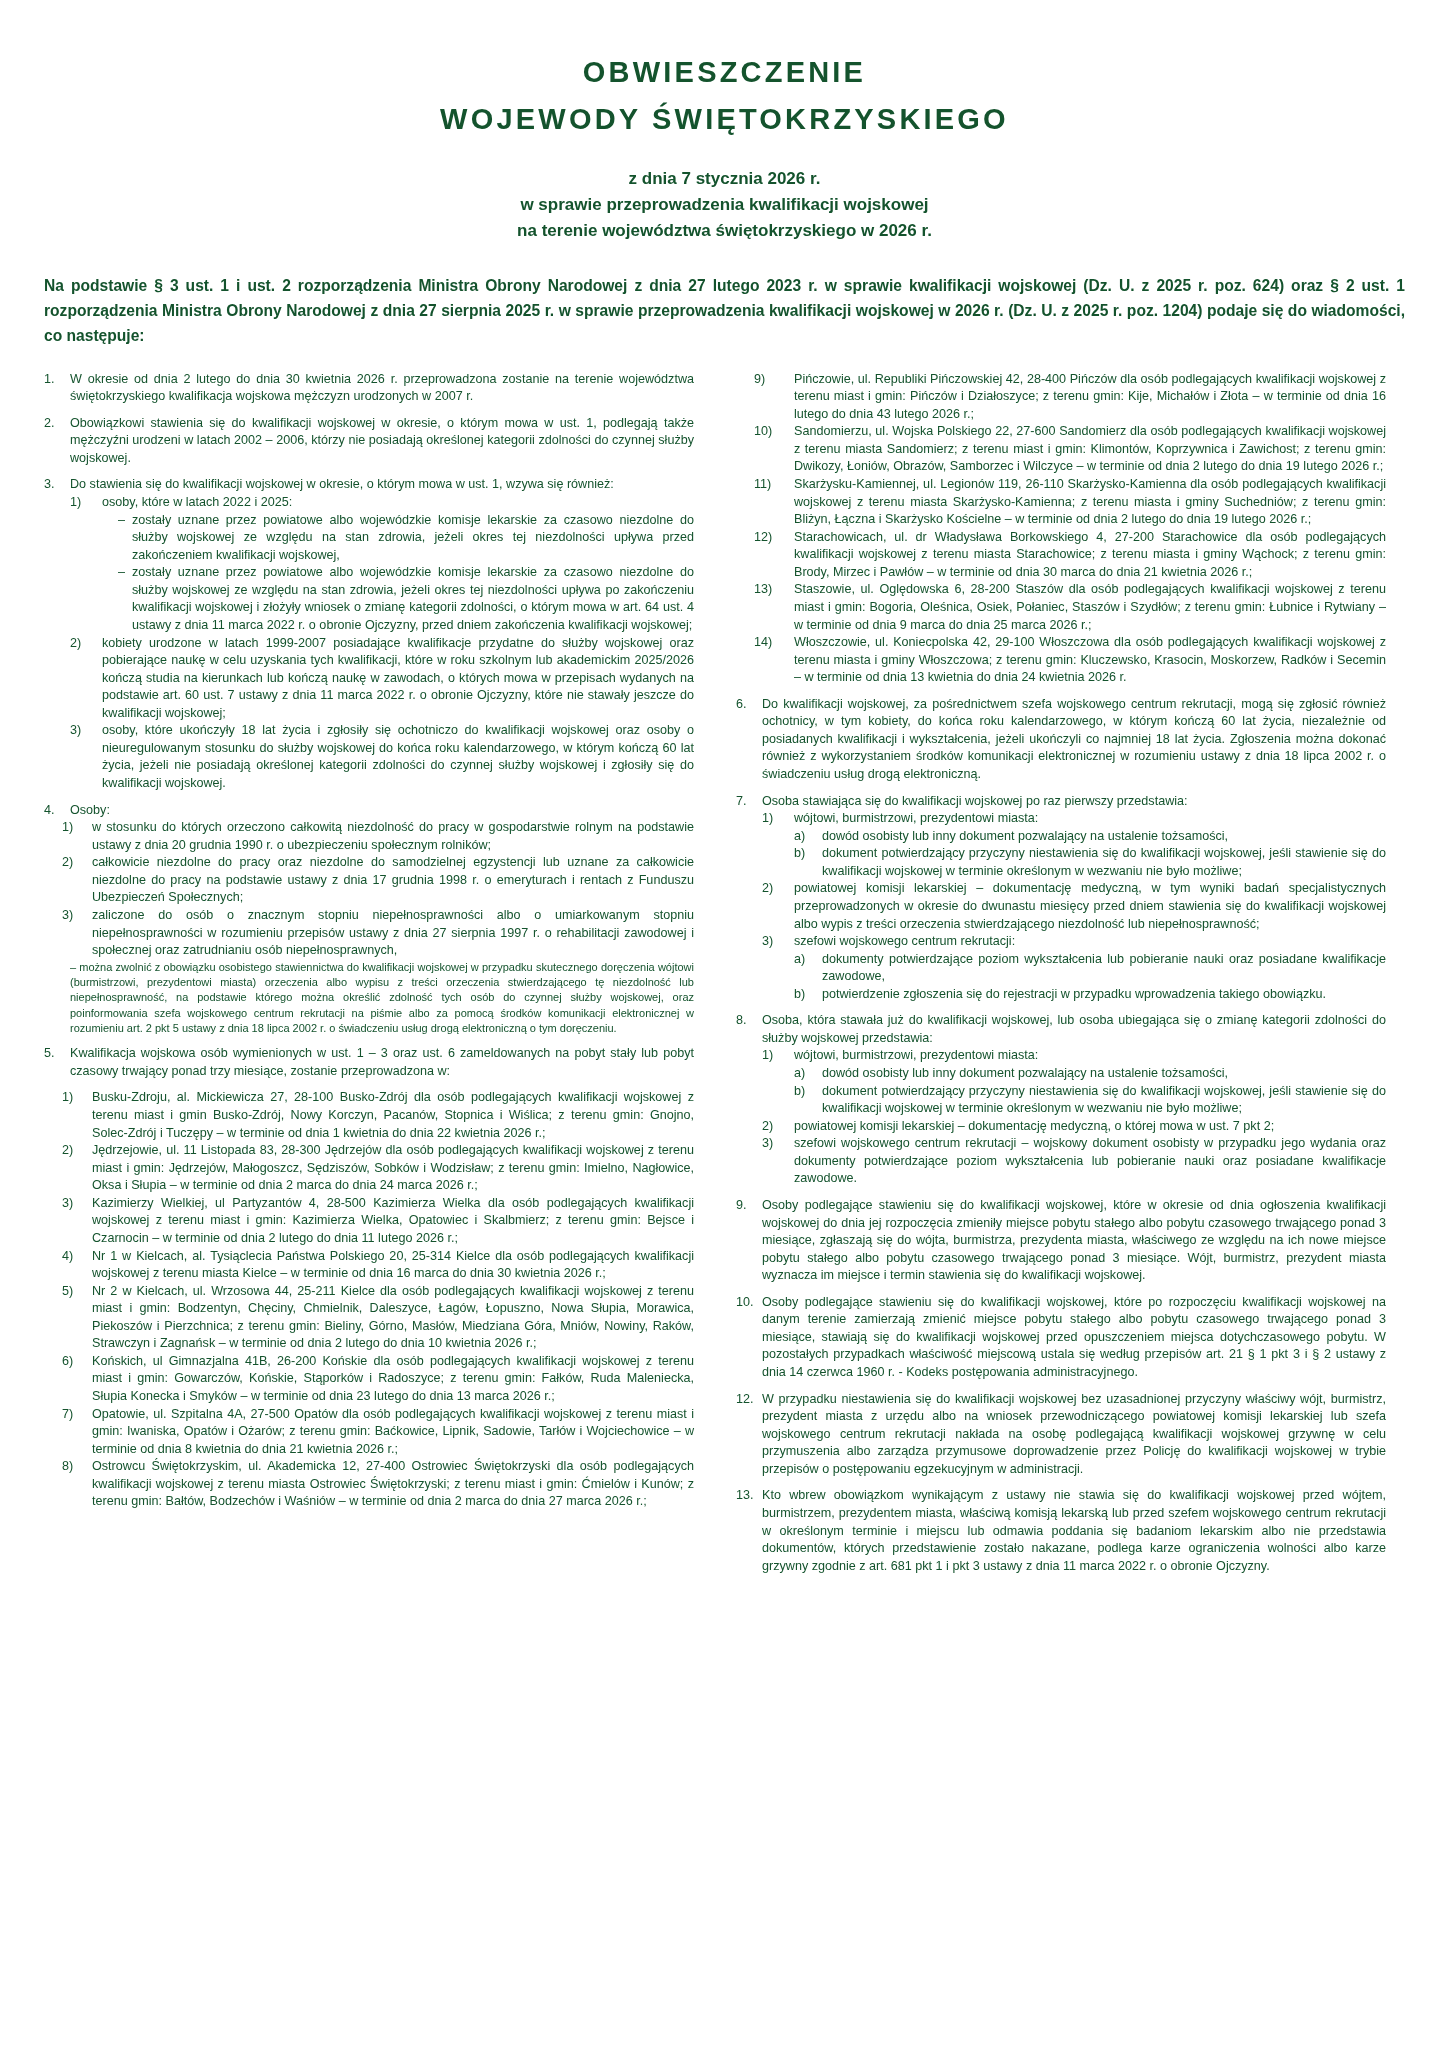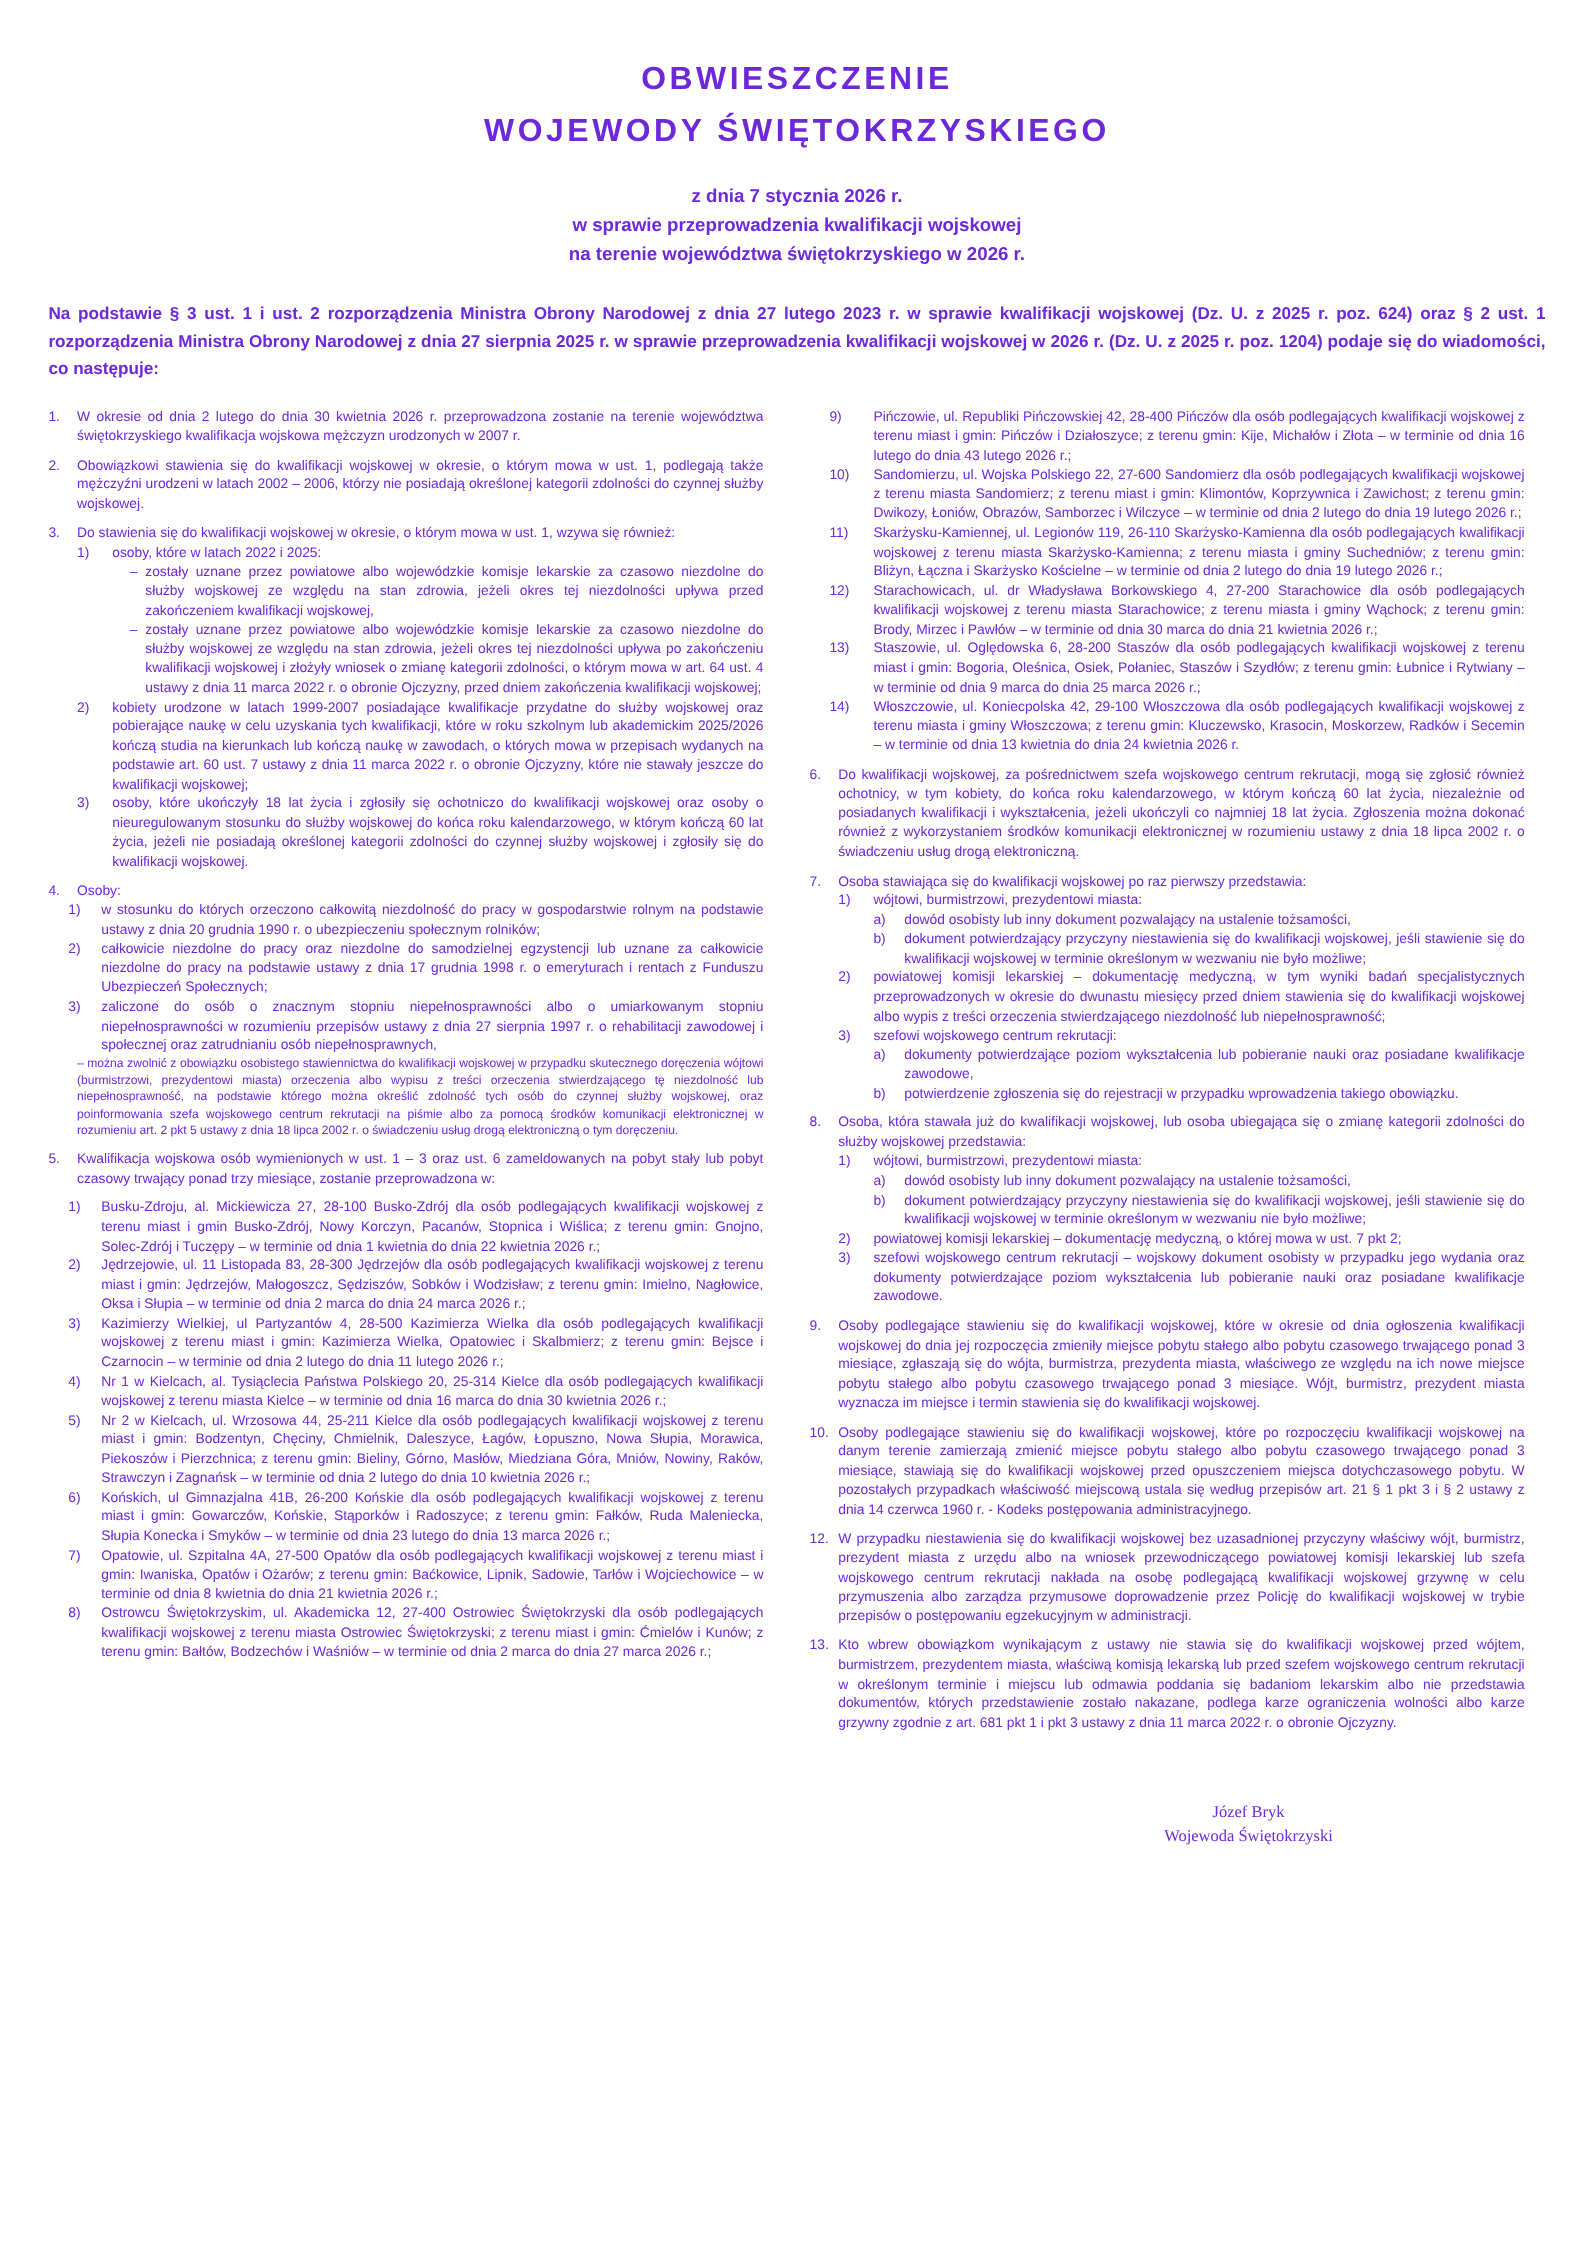--- a/index.html
+++ b/index.html
@@ -8,21 +8,21 @@
     background: #ffffff;
   }
   .page {
     width: 1449px;
     height: 2048px;
     background: #ffffff;
     position: relative;
     box-sizing: border-box;
     padding: 52px 44px 20px 44px;
     font-family: "Liberation Sans", sans-serif;
-    color: #6d28d9;
+    color: #14532d;
     overflow: hidden;
   }
 
   
   .doc-title {
     text-align: center;
     font-weight: bold;
     font-size: 29px;
     letter-spacing: 3.2px;
     line-height: 1.42;
@@ -342,20 +342,16 @@
       <div class="item lvl1">
         <span class="marker">12.</span>
         <span class="body">W przypadku niestawienia się do kwalifikacji wojskowej bez uzasadnionej przyczyny właściwy wójt, burmistrz, prezydent miasta z urzędu albo na wniosek przewodniczącego powiatowej komisji lekarskiej lub szefa wojskowego centrum rekrutacji nakłada na osobę podlegającą kwalifikacji wojskowej grzywnę w celu przymuszenia albo zarządza przymusowe doprowadzenie przez Policję do kwalifikacji wojskowej w trybie przepisów o postępowaniu egzekucyjnym w administracji.</span>
       </div>
 
       <div class="item lvl1">
         <span class="marker">13.</span>
         <span class="body">Kto wbrew obowiązkom wynikającym z ustawy nie stawia się do kwalifikacji wojskowej przed wójtem, burmistrzem, prezydentem miasta, właściwą komisją lekarską lub przed szefem wojskowego centrum rekrutacji w określonym terminie i miejscu lub odmawia poddania się badaniom lekarskim albo nie przedstawia dokumentów, których przedstawienie zostało nakazane, podlega karze ograniczenia wolności albo karze grzywny zgodnie z art. 681 pkt 1 i pkt 3 ustawy z dnia 11 marca 2022 r. o obronie Ojczyzny.</span>
       </div>
 
-      <div class="signature">
-        <div>Józef Bryk</div>
-        <div>Wojewoda Świętokrzyski</div>
-      </div>
 
     </div>
   </div>
 </div>
 
 </body></html>

